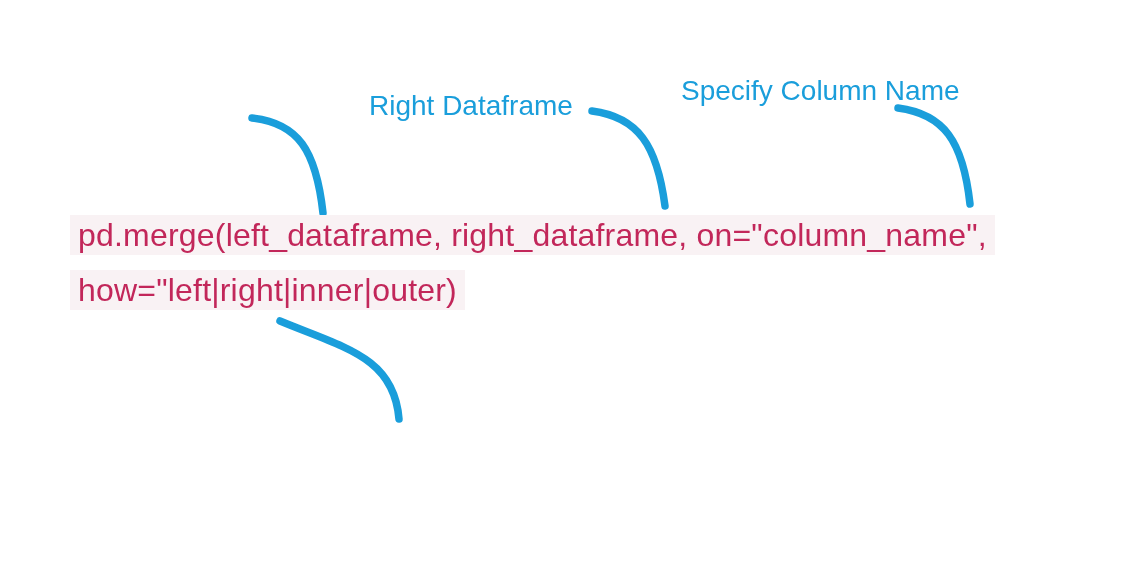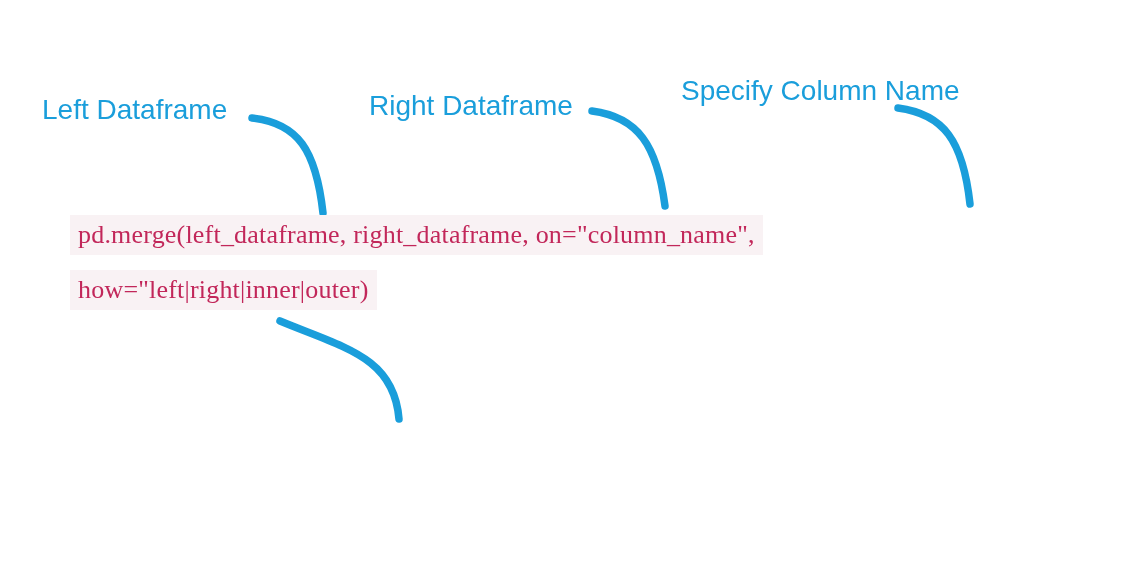--- a/index.html
+++ b/index.html
@@ -22,22 +22,22 @@
     line-height:30px;
     white-space:nowrap;
     font-family:"Liberation Sans", sans-serif;
   }
   .label-left-df{left:42px;top:95px;}
   .label-right-df{left:369px;top:91px;}
   .label-specify-col{left:681px;top:76px;}
   .label-which-join{left:377px;top:443px;}
   .code-line{
     position:absolute;
-    font-family:Liberation Serif, serif;
-    font-size:26px;
+    font-family:Liberation Sans, sans-serif;
+    font-size:32px;
     line-height:32px;
     letter-spacing:0.2px;
     color:var(--code-color);
     background:var(--code-bg);
     padding:4px 8px;
     white-space:pre;
   }
   .code-line-1{left:70px;top:215px;}
   .code-line-2{left:70px;top:270px;}
   svg.connector-layer{position:absolute;left:0;top:0;pointer-events:none;}
@@ -53,21 +53,20 @@
 
 <div class="stage">
 
   <svg class="connector-layer" width="1144" height="564" viewBox="0 0 1144 564" aria-hidden="true">
     <path d="M 252 118 C 298 123 316 150 323 213"></path>
     <path d="M 592 111 C 638 117 657 145 665 206"></path>
     <path d="M 898 108 C 944 114 963 141 970 204"></path>
     <path d="M 280 321 C 345 348 394 357 399 419"></path>
   </svg>
 
-  <div class="annotation label-left-df">Left Dataframe</div>
 
   <div class="annotation label-specify-col">Specify Column Name</div>
 
   <div class="annotation label-right-df">Right Dataframe</div>
 
   <div class="code-line code-line-1">pd.merge(left_dataframe, right_dataframe, on="column_name",</div>
 
   <div class="code-line code-line-2">how="left|right|inner|outer)</div>
 
 

